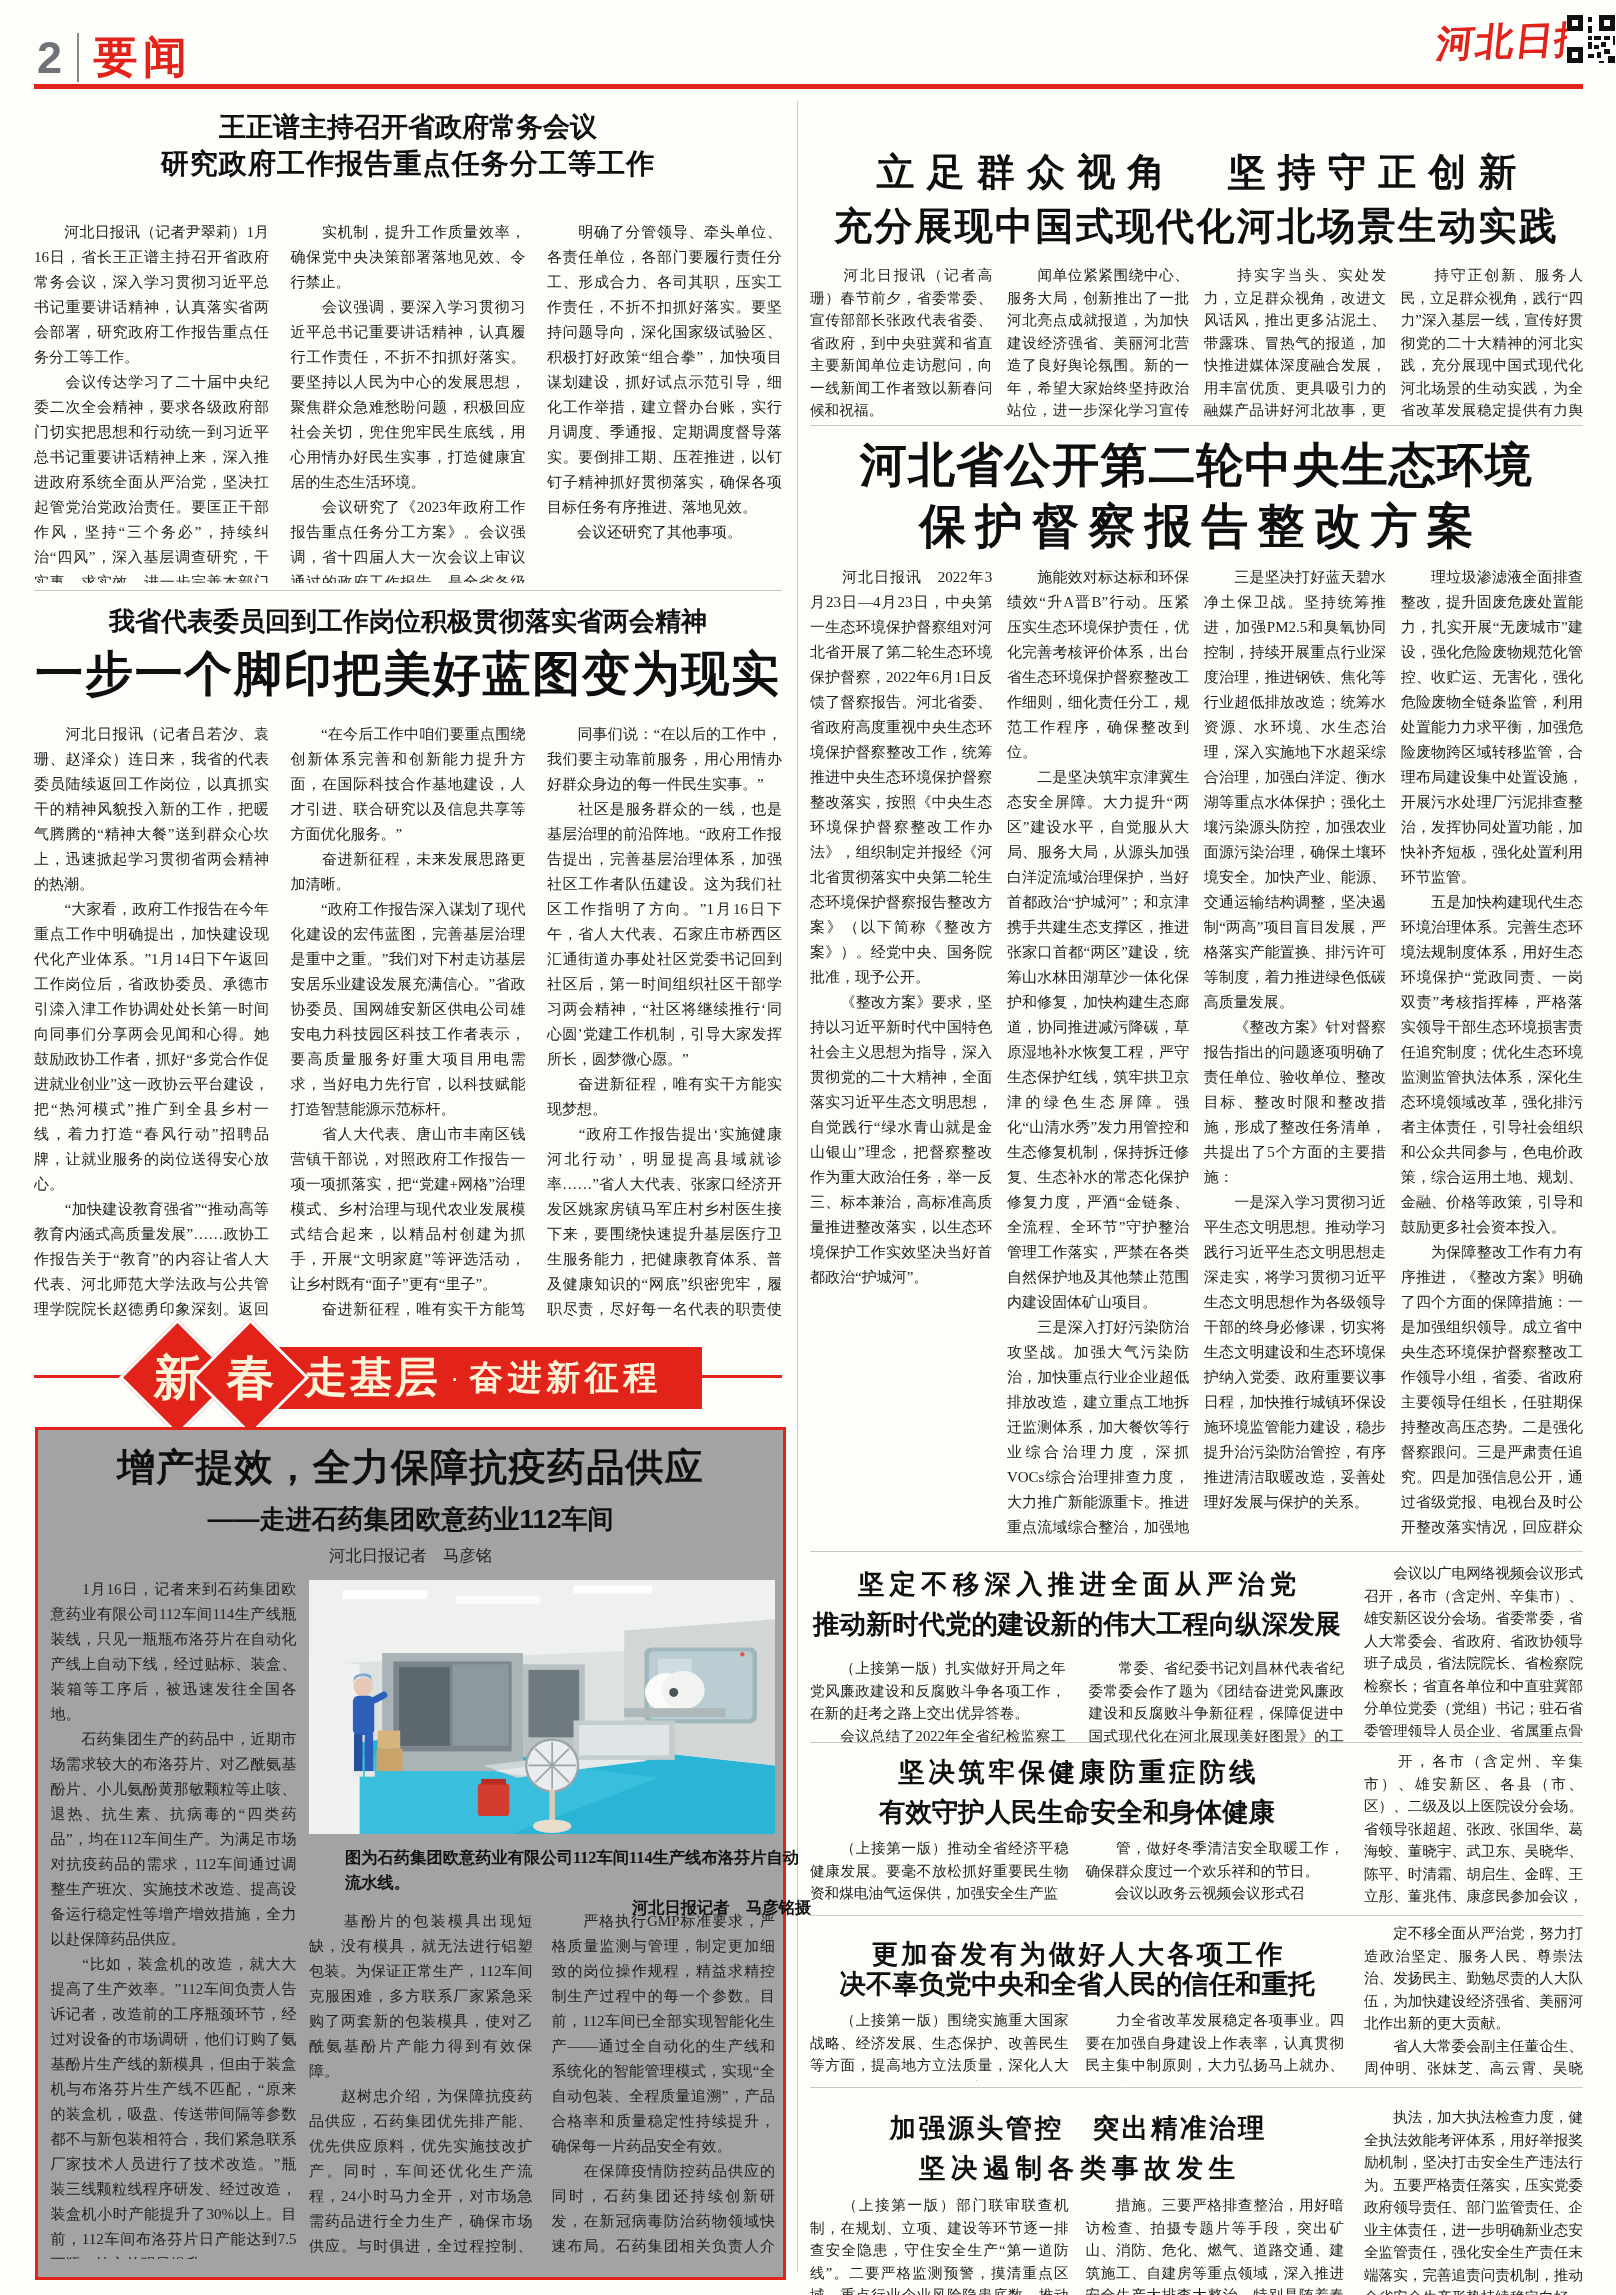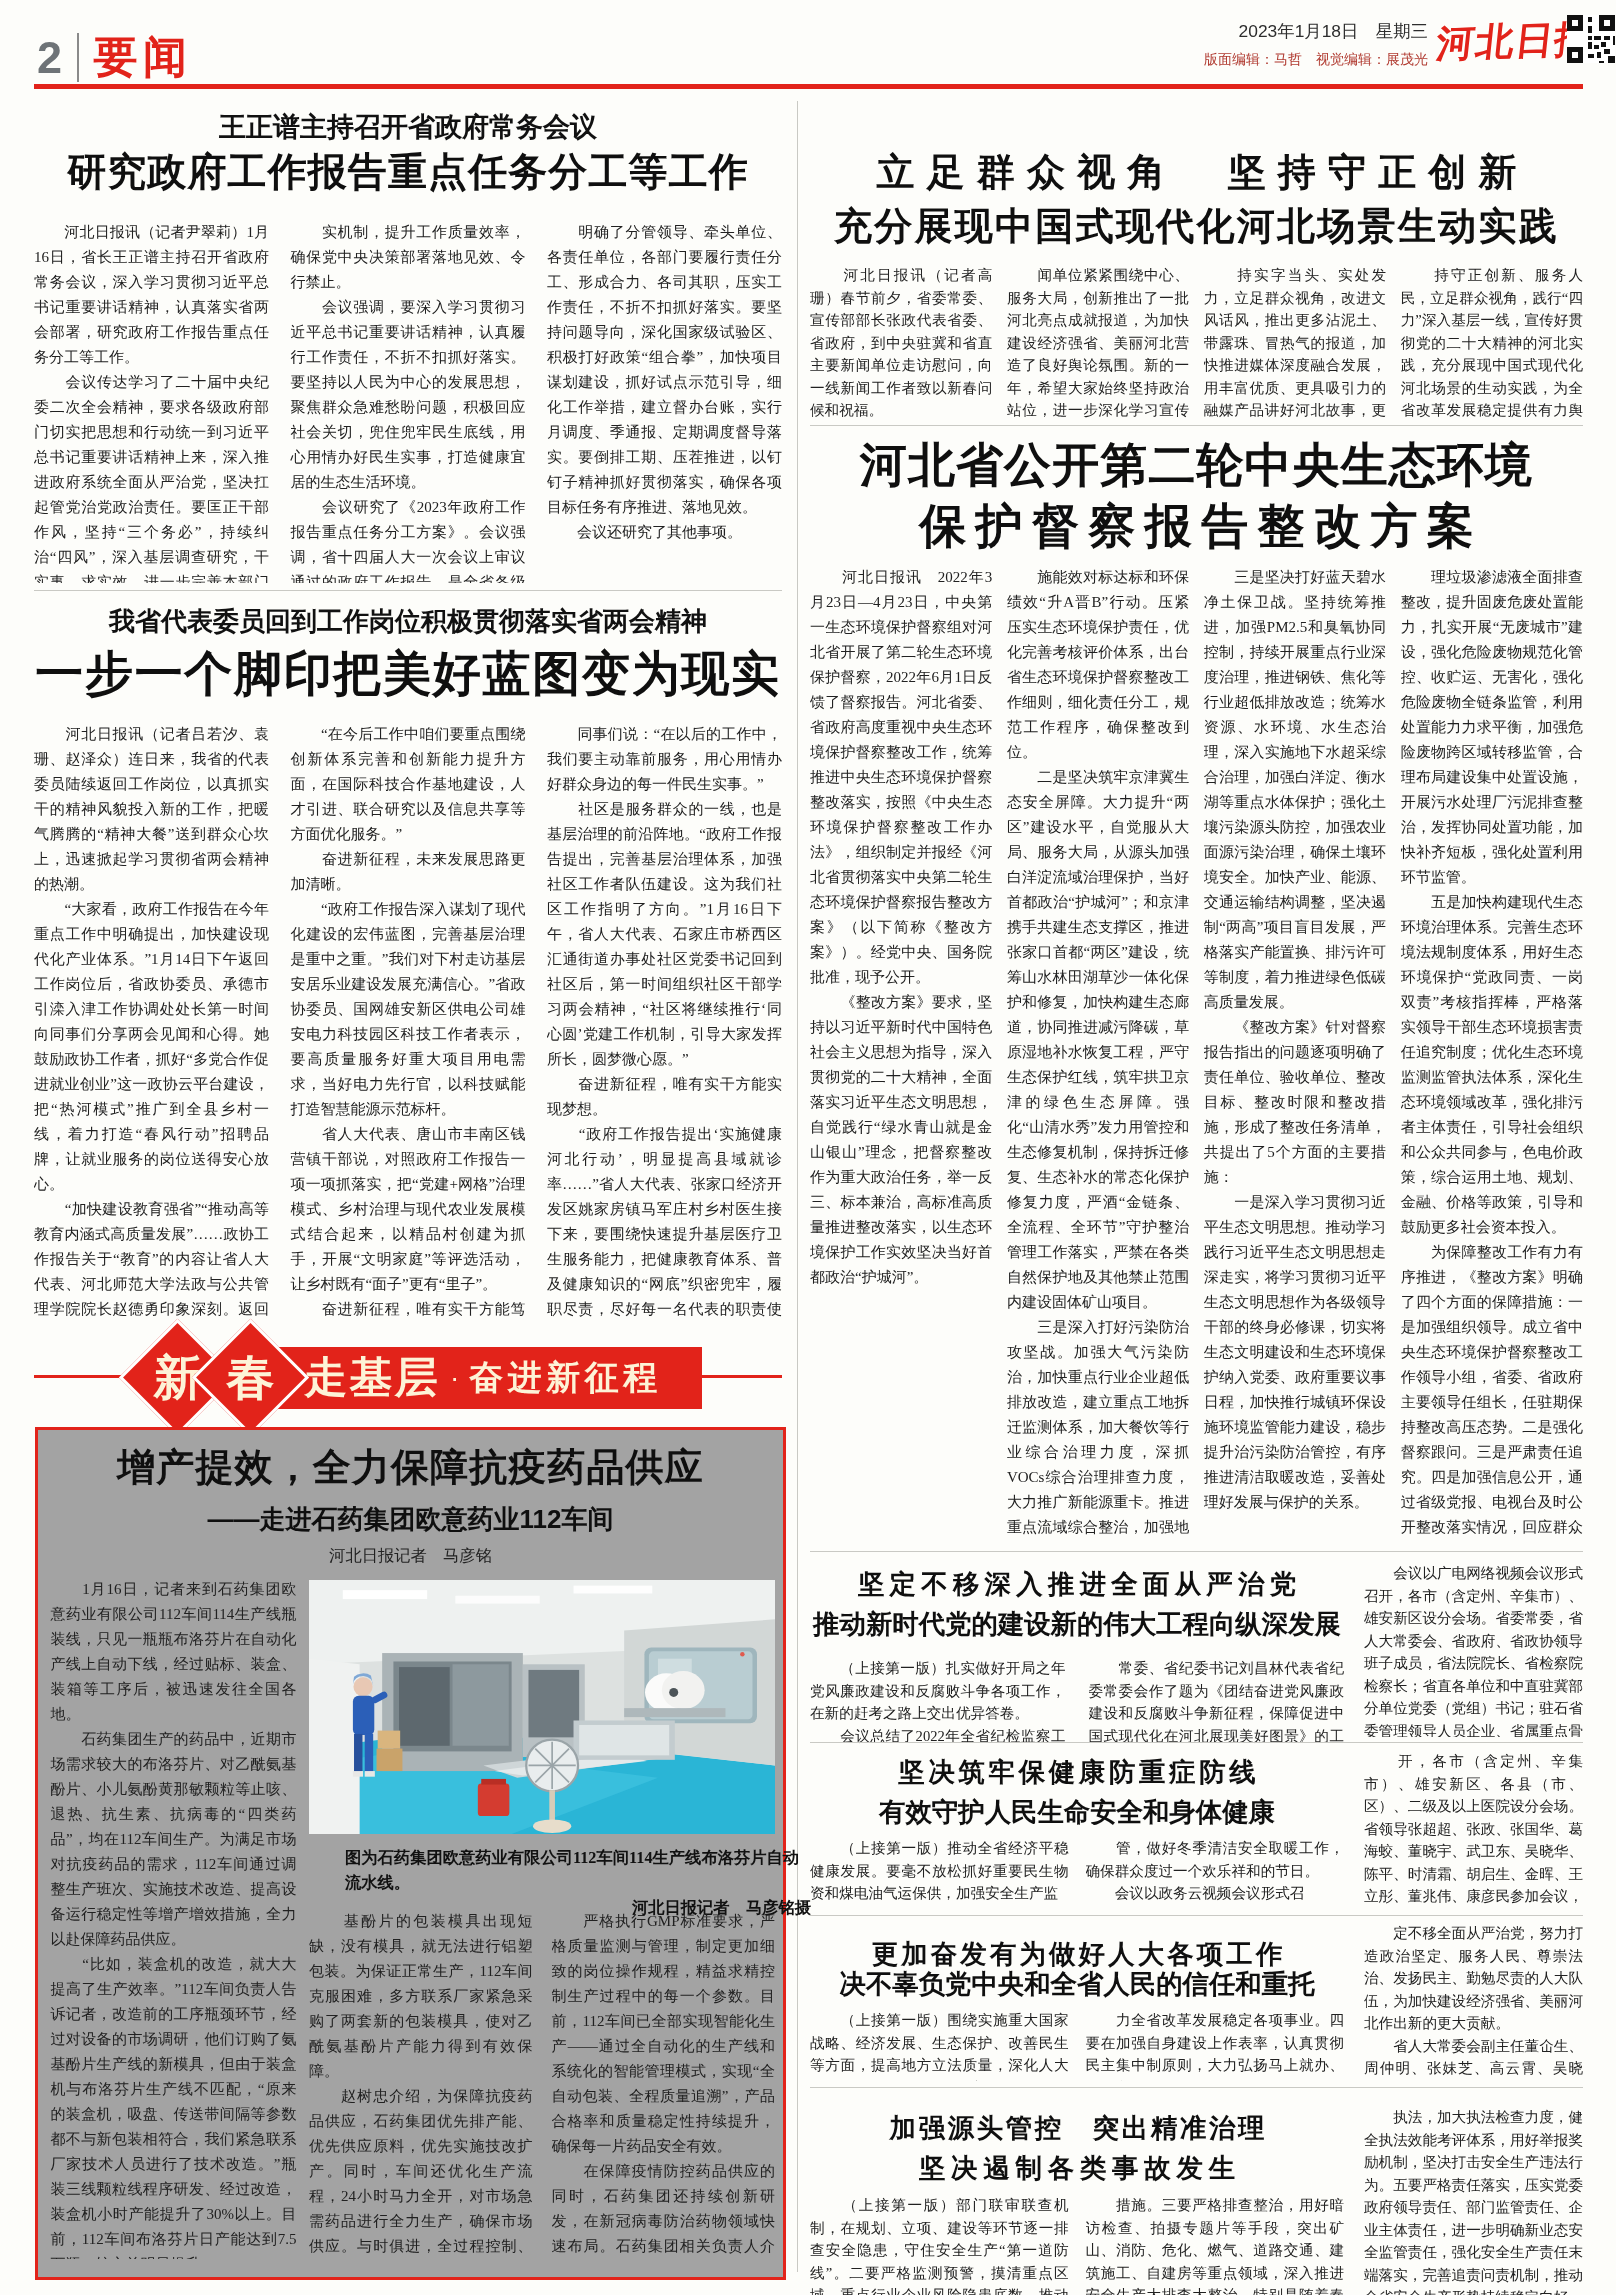--- a/index.html
+++ b/index.html
@@ -40,26 +40,20 @@
 <body>
 
 <div id="page">
 
   <div class="abs hdr-left" style="left:37px;top:28px;">
     <span class="pagenum sans">2</span>
     <span class="hdr-sep"></span>
     <span class="section-name sans">要闻</span>
   </div>
 
-  <div class="abs" style="left:1113px;top:19px;width:315px;text-align:right;">
-    <div class="dateline sans">
-      <span>2023年1月18日</span>　<span>星期三</span>
-    </div>
-    <div class="editors sans" style="margin-top:7.9px;">版面编辑：马哲　视觉编辑：展茂光</div>
-  </div>
 
   <div class="abs brand" style="left:1437px;top:15.7px;">河北日报</div>
 
   <div class="abs" style="left:1567px;top:14.6px;">
     <svg width="48" height="48" viewBox="0 0 21 21" shape-rendering="crispEdges">
       <rect width="21" height="21" fill="#fff"></rect>
       <g fill="#111">
         <rect x="0" y="0" width="7" height="7"></rect>
           <rect x="14" y="0" width="7" height="7"></rect>
           <rect x="0" y="14" width="7" height="7"></rect>
@@ -82,21 +76,21 @@
           <rect x="14" y="20" width="2" height="1"></rect>
       </g>
     </svg>
   </div>
 
   <div class="abs redrule" style="left:34px;top:84px;width:1549px;height:5px;"></div>
 
   <div class="abs vline" style="left:797px;top:101px;height:2171px;"></div>
 
   <div class="abs kicker sans center" style="left:34px;top:109px;width:748px;font-size:27px;">王正谱主持召开省政府常务会议</div>
-  <div class="abs headline sans center" style="left:34px;top:145px;width:748px;font-size:39px;letter-spacing:1.1px;">研究政府工作报告重点任务分工等工作</div>
+  <div class="abs headline sans center" style="left:34px;top:145px;width:748px;font-size:28px;letter-spacing:1.1px;">研究政府工作报告重点任务分工等工作</div>
   <div class="abs bodycols" style="left:34px;top:220px;width:748px;height:363px;grid-template-columns:1fr 1fr 1fr;gap:0 21.4px;font-size:15px;line-height:25px;">
     <div class="col">　　河北日报讯（记者尹翠莉）1月16日，省长王正谱主持召开省政府常务会议，深入学习贯彻习近平总书记重要讲话精神，认真落实省两会部署，研究政府工作报告重点任务分工等工作。
 　　会议传达学习了二十届中央纪委二次全会精神，要求各级政府部门切实把思想和行动统一到习近平总书记重要讲话精神上来，深入推进政府系统全面从严治党，坚决扛起管党治党政治责任。要匡正干部作风，坚持“三个务必”，持续纠治“四风”，深入基层调查研究，干实事、求实效，进一步完善本部门工作体系统筹落</div>
     <div class="col">　　实机制，提升工作质量效率，确保党中央决策部署落地见效、令行禁止。
 　　会议强调，要深入学习贯彻习近平总书记重要讲话精神，认真履行工作责任，不折不扣抓好落实。要坚持以人民为中心的发展思想，聚焦群众急难愁盼问题，积极回应社会关切，兜住兜牢民生底线，用心用情办好民生实事，打造健康宜居的生态生活环境。
 　　会议研究了《2023年政府工作报告重点任务分工方案》。会议强调，省十四届人大一次会议上审议通过的政府工作报告，是全省各级政府和社会发展目标任务，已逐项进行了分解，</div>
     <div class="col">　　明确了分管领导、牵头单位、各责任单位，各部门要履行责任分工、形成合力、各司其职，压实工作责任，不折不扣抓好落实。要坚持问题导向，深化国家级试验区、积极打好政策“组合拳”，加快项目谋划建设，抓好试点示范引导，细化工作举措，建立督办台账，实行月调度、季通报、定期调度督导落实。要倒排工期、压茬推进，以钉钉子精神抓好贯彻落实，确保各项目标任务有序推进、落地见效。
 　　会议还研究了其他事项。</div>
   </div>
 

